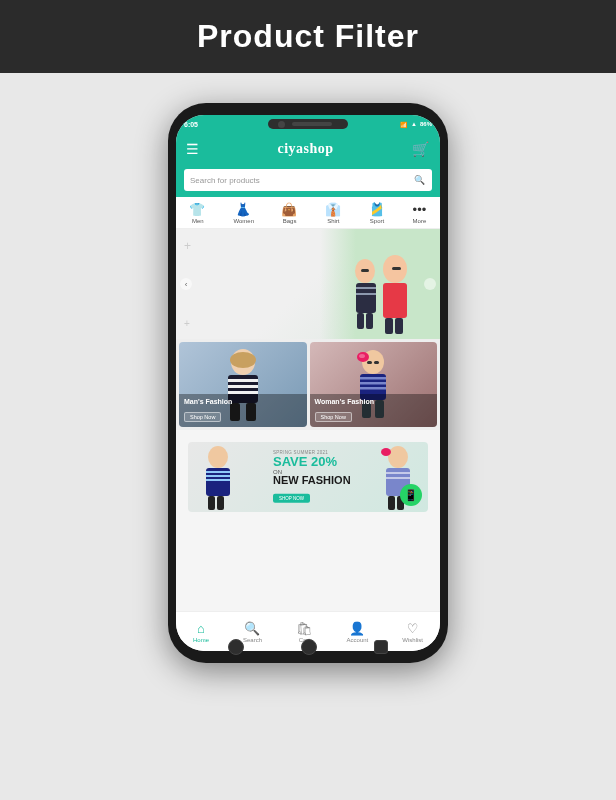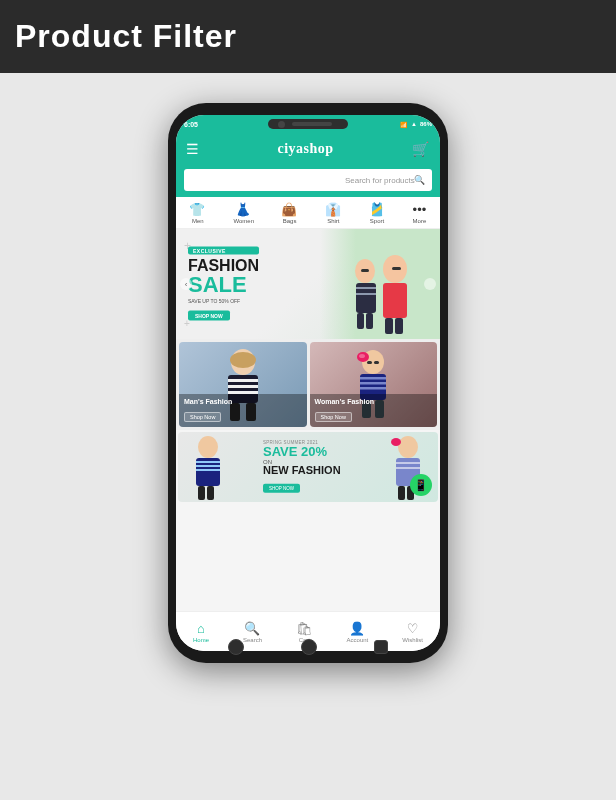--- a/index.html
+++ b/index.html
@@ -11,22 +11,22 @@
       justify-content: flex-start;
       width: 616px;
       min-height: 800px;
       font-family: 'Arial', sans-serif;
     }
 
     
     .page-header {
       width: 100%;
       background: #2b2b2b;
-      text-align: left;
-      padding: 18px 15px;
+      text-align: center;
+      padding: 18px 4px;
     }
     .page-header h1 {
       color: white;
       font-size: 32px;
       font-weight: 900;
       letter-spacing: 1px;
     }
 
     
     .phone-wrapper {
@@ -150,21 +150,21 @@
       padding: 4px 8px 6px;
       flex-shrink: 0;
     }
     .search-input {
       background: white;
       border-radius: 3px;
       height: 22px;
       display: flex;
       align-items: center;
       padding: 0 6px;
-      justify-content: flex-end;
+      justify-content: space-between;
     }
     .search-placeholder {
       font-size: 8px;
       color: #999;
     }
     .search-icon-inner {
       font-size: 9px;
       color: #666;
     }
 
@@ -348,21 +348,21 @@
       font-size: 5.5px;
       padding: 1px 5px;
       border-radius: 2px;
       margin-top: 2px;
       display: inline-block;
       border: 0.5px solid rgba(255,255,255,0.5);
     }
 
     
     .save-banner {
-      margin: 2px;
+      margin: 12px;
       border-radius: 4px;
       overflow: hidden;
       height: 70px;
       background: linear-gradient(135deg, #e8e8e8 0%, #d0e8e0 100%);
       position: relative;
       display: flex;
       align-items: center;
     }
     .save-text-block {
       position: absolute;
@@ -539,27 +539,20 @@
         </div>
       </div>
 
       <div class="screen-content">
 
         <div class="banner-area">
           <span class="banner-plus-tl">+</span>
           <span class="banner-plus-bl">+</span>
           <div class="banner-dot-left">‹</div>
 
-          <div class="banner-text-block">
-            <div class="banner-exclusive">EXCLUSIVE</div>
-            <div class="banner-title">FASHION</div>
-            <div class="banner-sale">SALE</div>
-            <div class="banner-subtitle">SAVE UP TO 50% OFF</div>
-            <div class="banner-btn">SHOP NOW</div>
-          </div>
 
           <div class="banner-person">
             <svg width="100" height="100" viewBox="0 0 100 100">
 
               <ellipse cx="65" cy="30" rx="12" ry="14" fill="#f5c5a0"></ellipse>
               <rect x="53" y="44" width="24" height="35" rx="3" fill="#e63946"></rect>
               <ellipse cx="35" cy="32" rx="10" ry="12" fill="#f5c5a0"></ellipse>
               <rect x="26" y="44" width="20" height="30" rx="3" fill="#2b2d42"></rect>
 
               <rect x="26" y="48" width="20" height="2" fill="#8d99ae"></rect>

